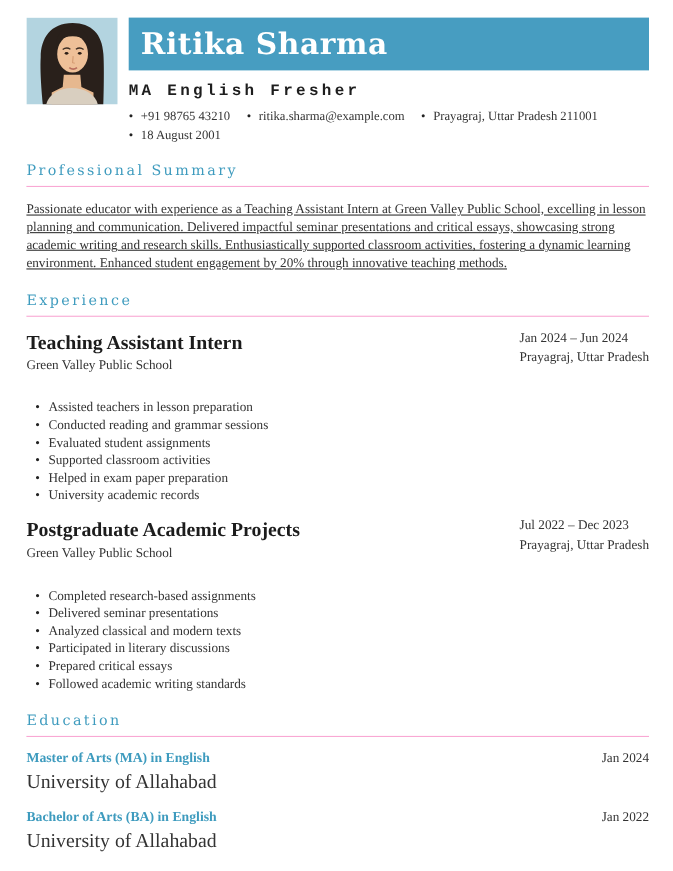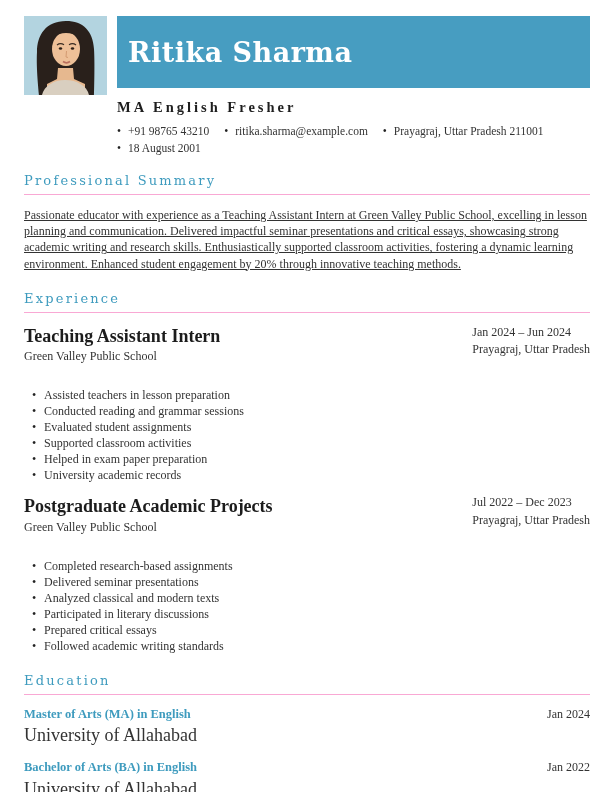--- a/index.html
+++ b/index.html
@@ -6,30 +6,30 @@
   .page {
     width:612px; height:792px; background:#ffffff; margin:0 auto;
     position:relative; overflow:hidden;
     font-family:"Liberation Serif", serif; color:#333;
   }
   
   .header { display:flex; gap:10px; padding:16px 22px 0 24px; }
   .photo { width:83px; height:79px; flex:none; display:block; }
   .header-right { flex:1; min-width:0; }
   .name-band {
-    background:#479DC1; height:72px;
+    background:#479DC1; height:48px;
     display:flex; align-items:center; padding-left:11px;
   }
   .name {
     color:#ffffff; font-family:"DejaVu Serif", serif;
     font-size:27px; font-weight:bold; letter-spacing:0.5px;
     white-space:nowrap;
   }
   .subtitle {
-    margin-top:11px; font-family:Liberation Serif, serif;
+    margin-top:11px; font-family:Liberation Mono, monospace;
     font-size:14.5px; font-weight:bold; letter-spacing:3px; color:#1e1e1e;
   }
   .contacts { margin-top:9px; }
   .contact-row { display:flex; flex-wrap:wrap; column-gap:15px; row-gap:5px; margin-top:5px; }
   .contact-row:first-child { margin-top:0; }
   .contact-item { font-size:11.5px; color:#333; position:relative; padding-left:11px; white-space:nowrap; }
   .contact-item .dot { position:absolute; left:0; top:0; color:#222; }
   
   .body-area { padding:0 22px 0 24px; }
   .section { margin-top:19px; }

